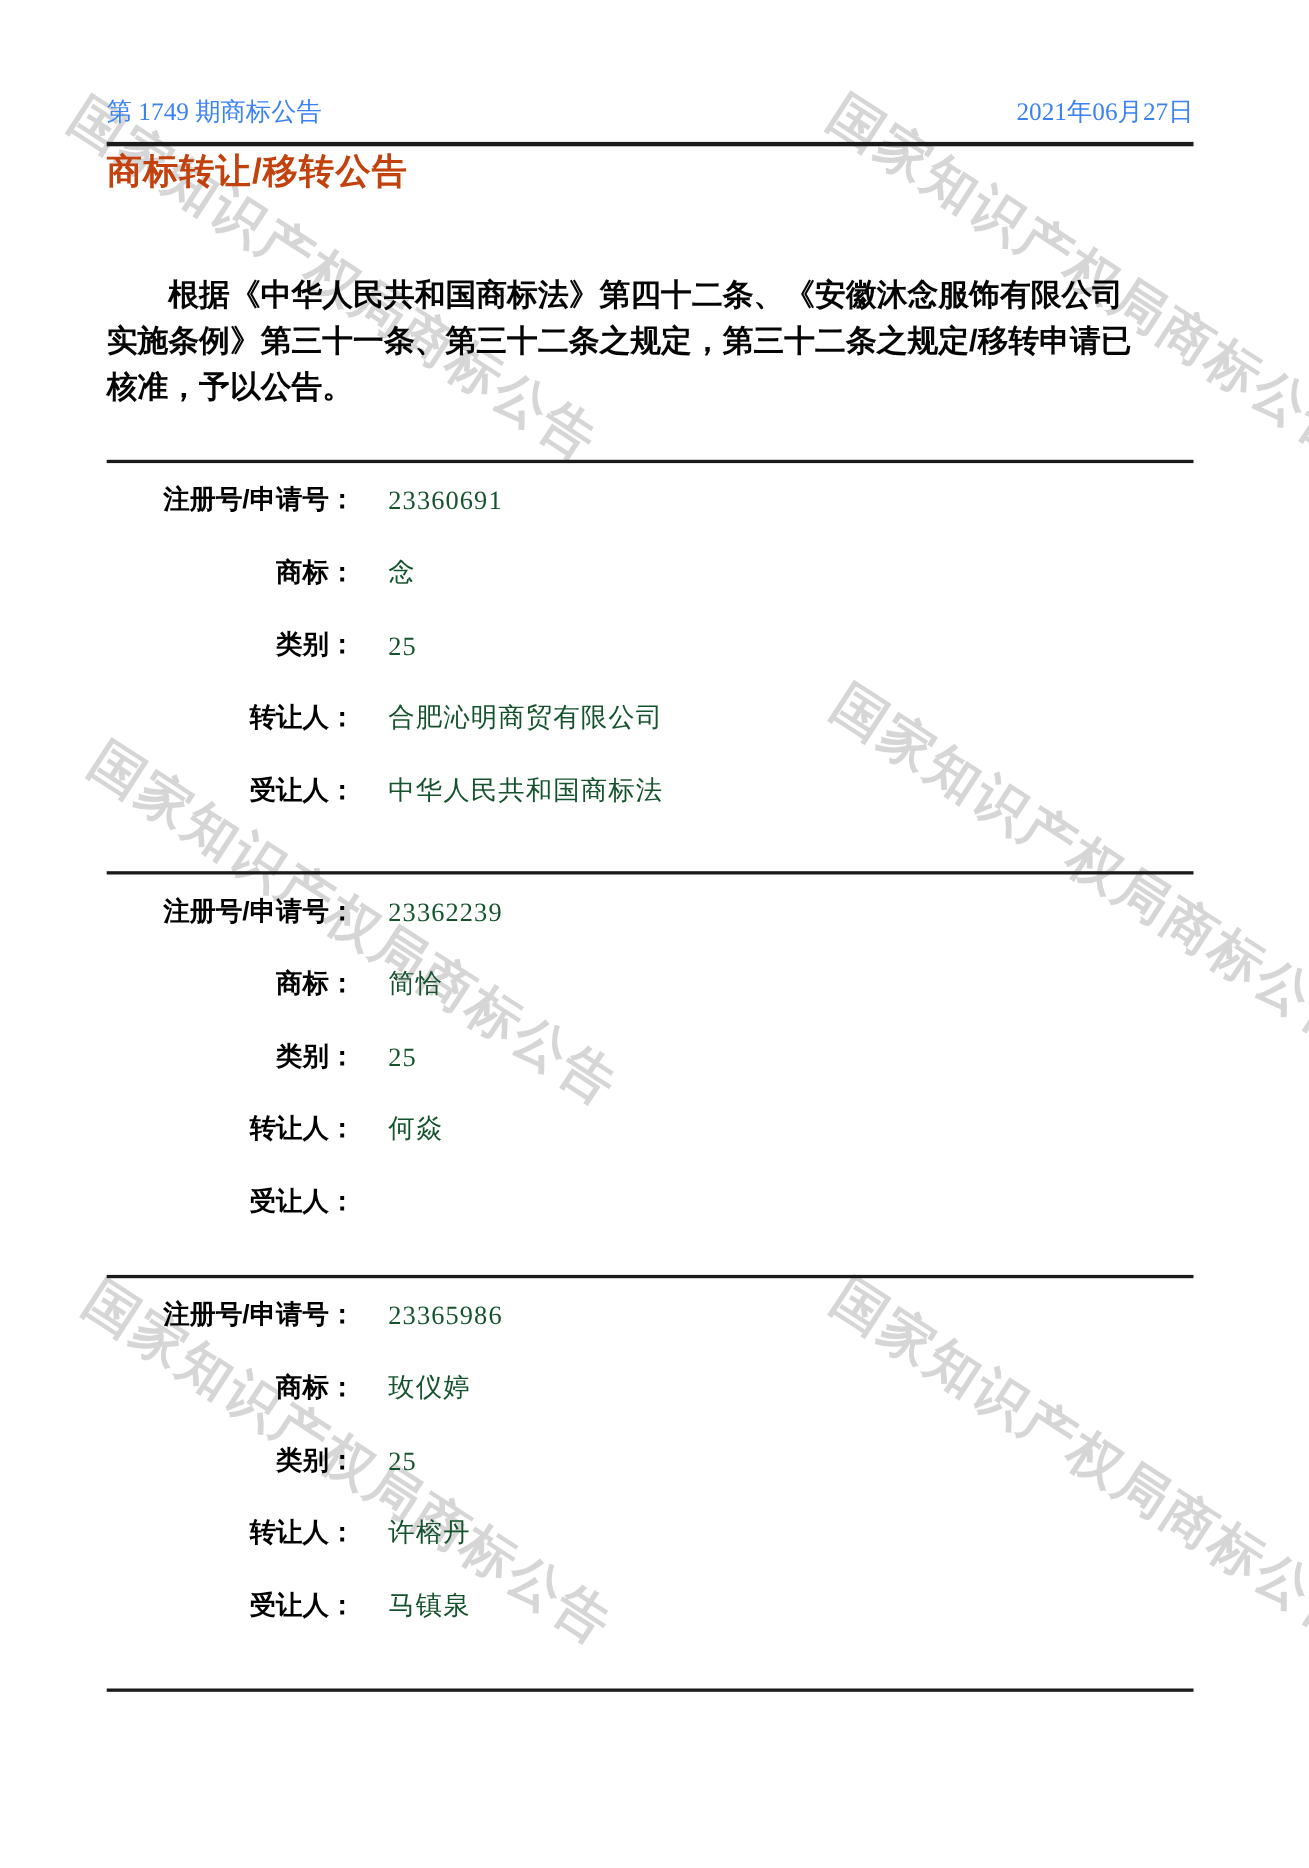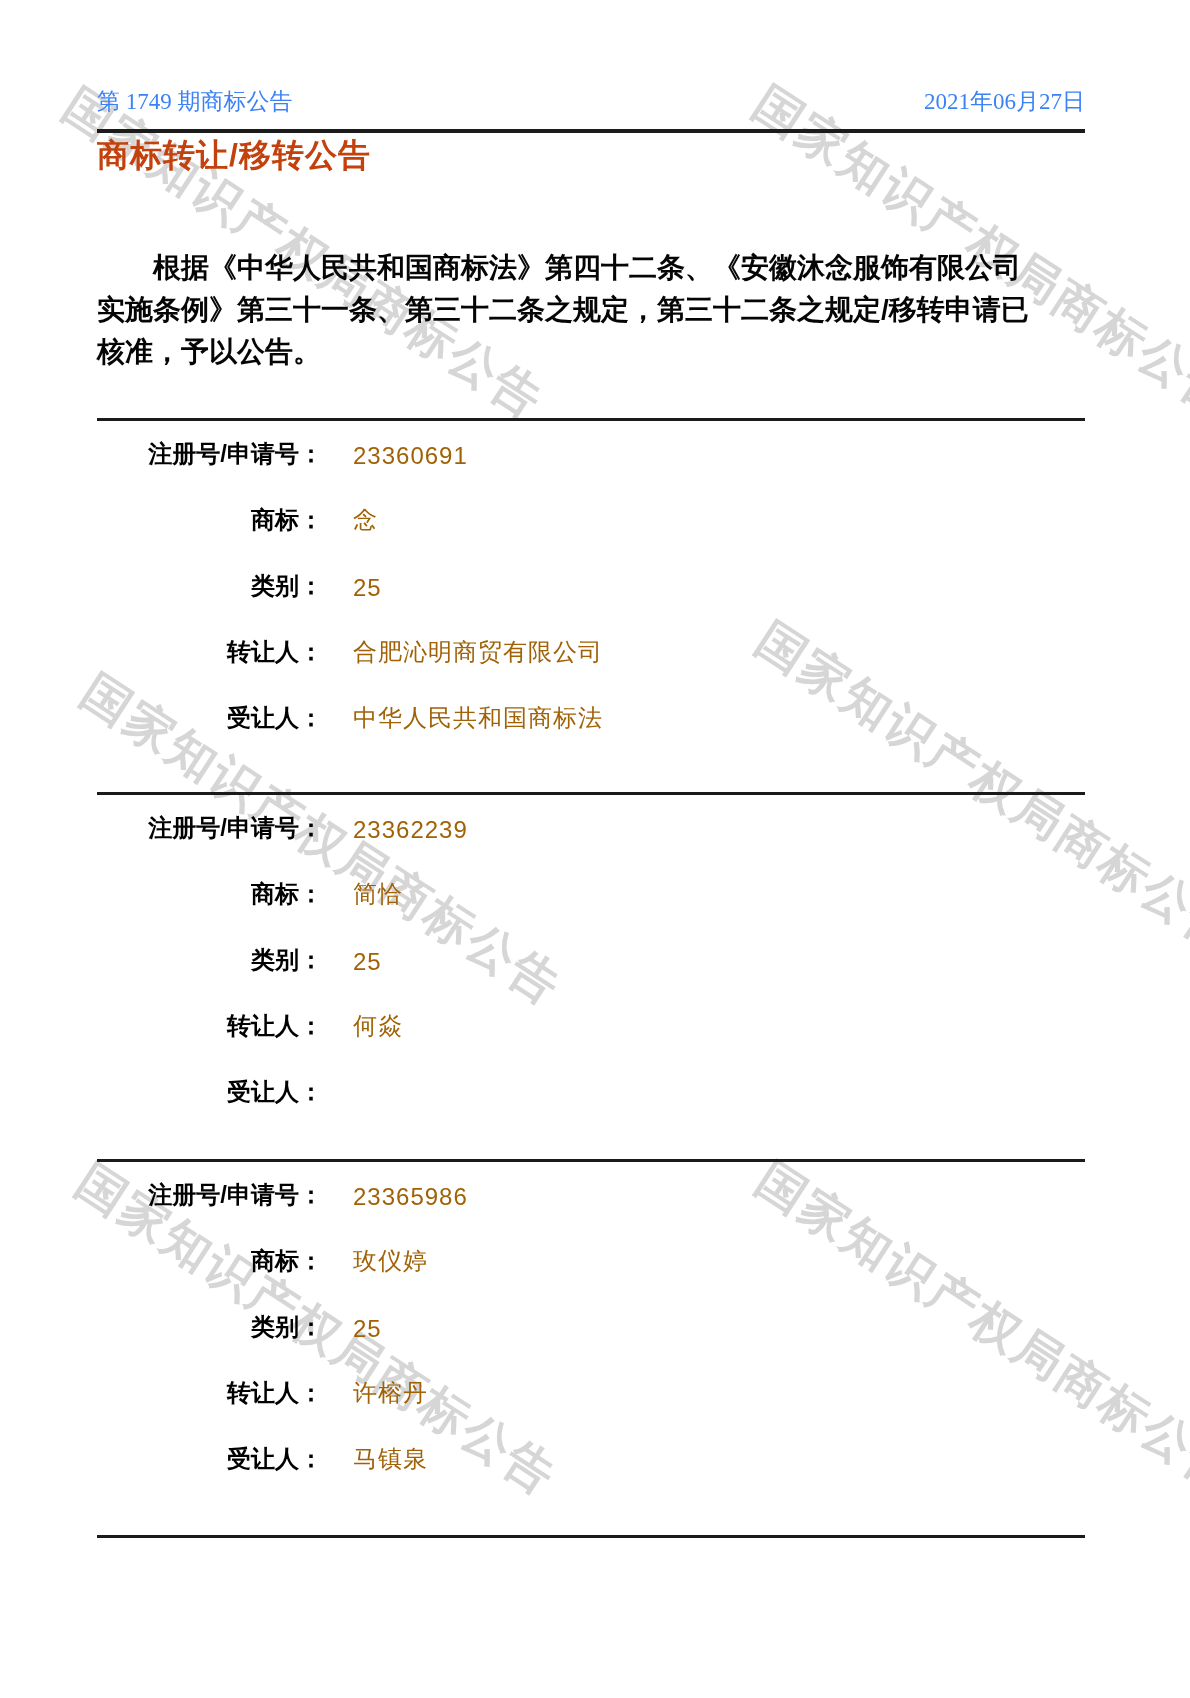--- a/index.html
+++ b/index.html
@@ -54,21 +54,21 @@
   .frow { position:absolute; left:0; display:flex; align-items:flex-end; }
   .frow.r0{ top:20px; } .frow.r1{ top:86px; } .frow.r2{ top:152px; }
   .frow.r3{ top:218px; } .frow.r4{ top:284px; }
   .flabel {
     width:226px; text-align:right; flex:0 0 auto;
     font-family:"Liberation Sans", sans-serif; font-weight:bold;
     font-size:24px; color:#000;
   }
   .fvalue {
     margin-left:30px;
-    font-family:Liberation Sans, sans-serif; font-size:24px; color:#a16207;
+    font-family:Liberation Serif, serif; font-size:24px; color:#14532d;
     letter-spacing:1px;
   }
   .bottom-rule { top:1535px; height:3px; }
 </style>
 </head>
 <body>
 
 <div class="page">
 
   <div class="wm" id="wm1" style="color: rgb(214, 214, 214);">国家知识产权局商标公告</div>

